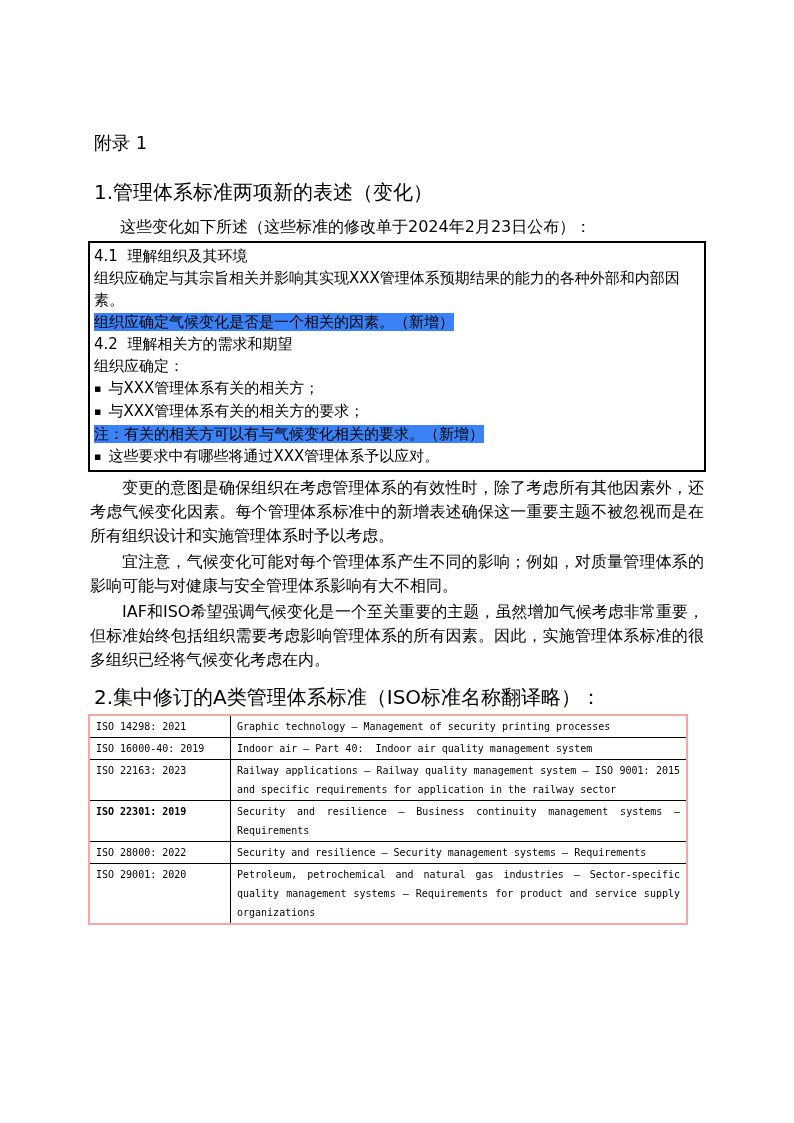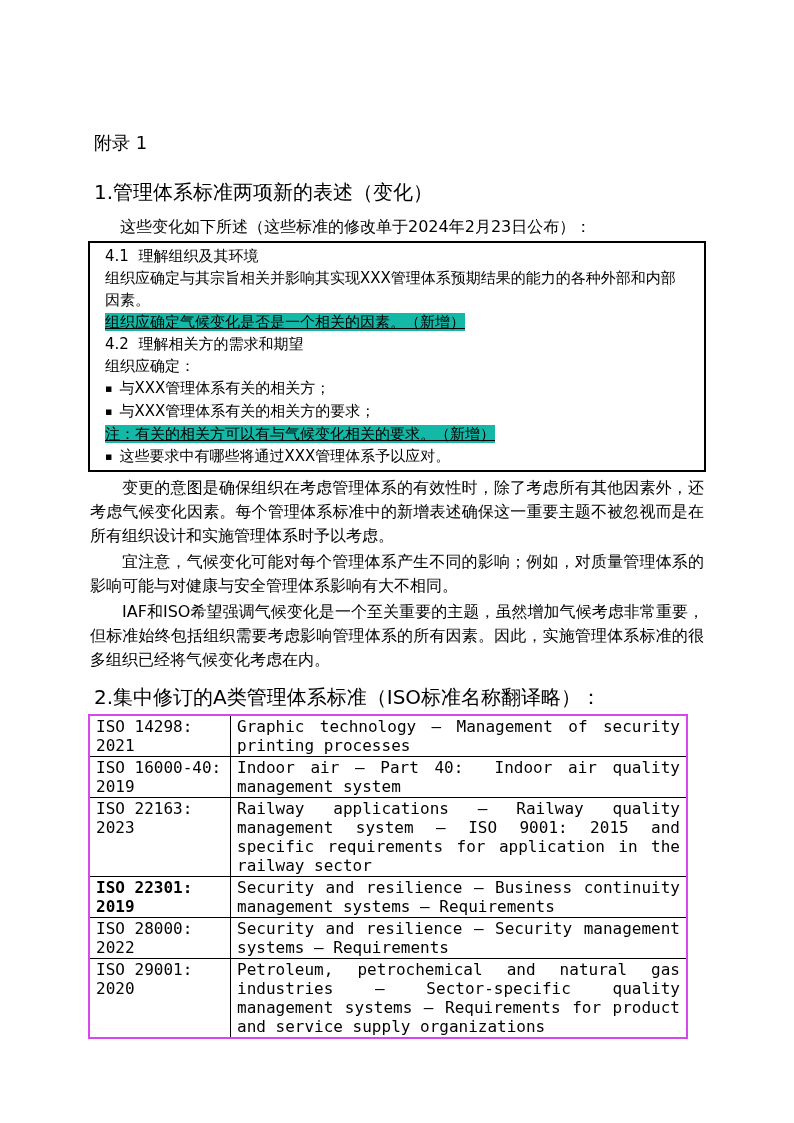--- a/index.html
+++ b/index.html
@@ -29,50 +29,50 @@
     margin: 0 0 13px 6px;
   }
   .intro {
     font-size: 16px;
     line-height: 22px;
     margin: 0 0 3px 0;
     text-indent: 2em;
   }
   .box {
     border: 2px solid #000000;
-    padding: 2px 15px;
+    padding: 2px 4px;
     font-size: 15px;
     line-height: 22px;
   }
   .bline span { white-space: pre-wrap; }
-  .hl { background: #14b8a6; text-decoration: underline; }
+  .hl { background: #3b82f6; }
   .bullet {
     display: inline-block;
     font-size: 11px;
     margin-right: 7px;
     vertical-align: 1px;
   }
   .para {
     font-size: 16px;
     line-height: 24px;
     margin: 2px;
     text-indent: 2em;
     text-align: justify;
   }
   .paras { margin-top: 4px; }
   .h2 {
     margin: 14px 0 6px 6px;
   }
   table.std {
     border-collapse: collapse;
-    border: 2px solid #d946ef;
+    border: 2px solid #fca5a5;
     width: 600px;
     table-layout: fixed;
     font-family: "DejaVu Sans Mono", "Liberation Mono", monospace;
-    font-size: 16px;
+    font-size: 10px;
   }
   table.std td {
     border: 1.5px solid #000000;
     padding: 1px 6px;
     line-height: 19px;
     vertical-align: top;
     white-space: pre-wrap;
   }
   td.c1 { width: 128px; }
   td.c2 { text-align: justify; }

